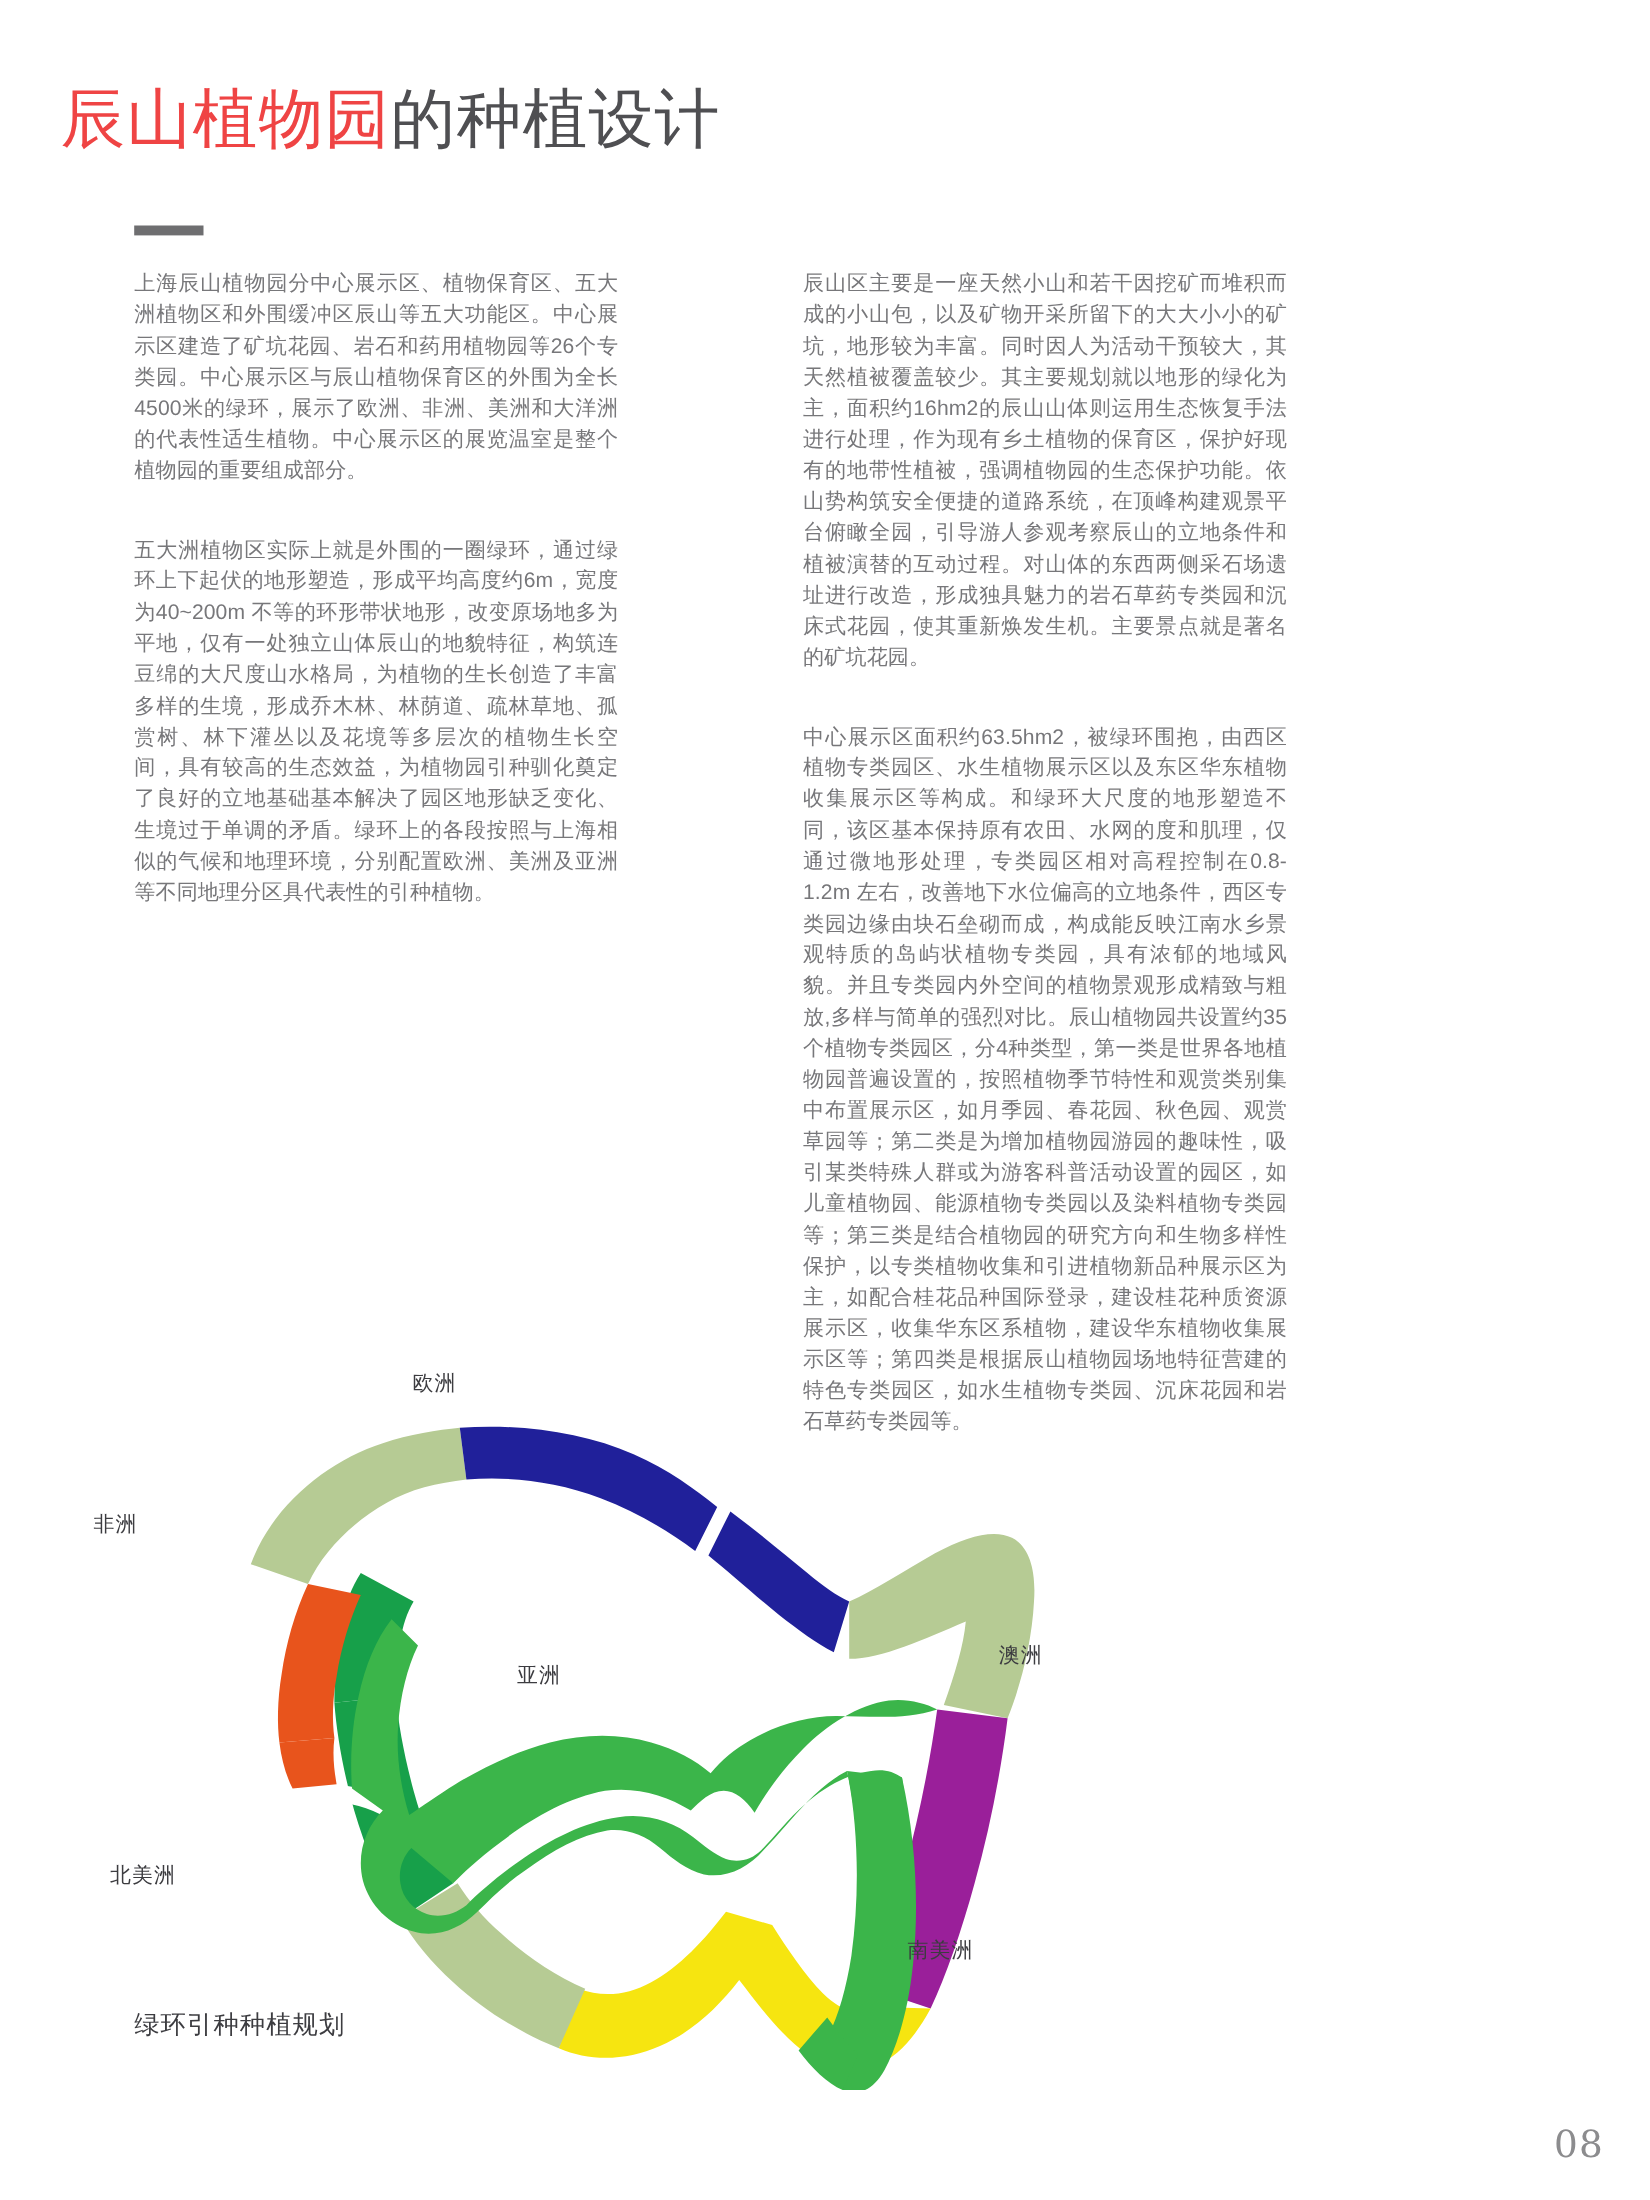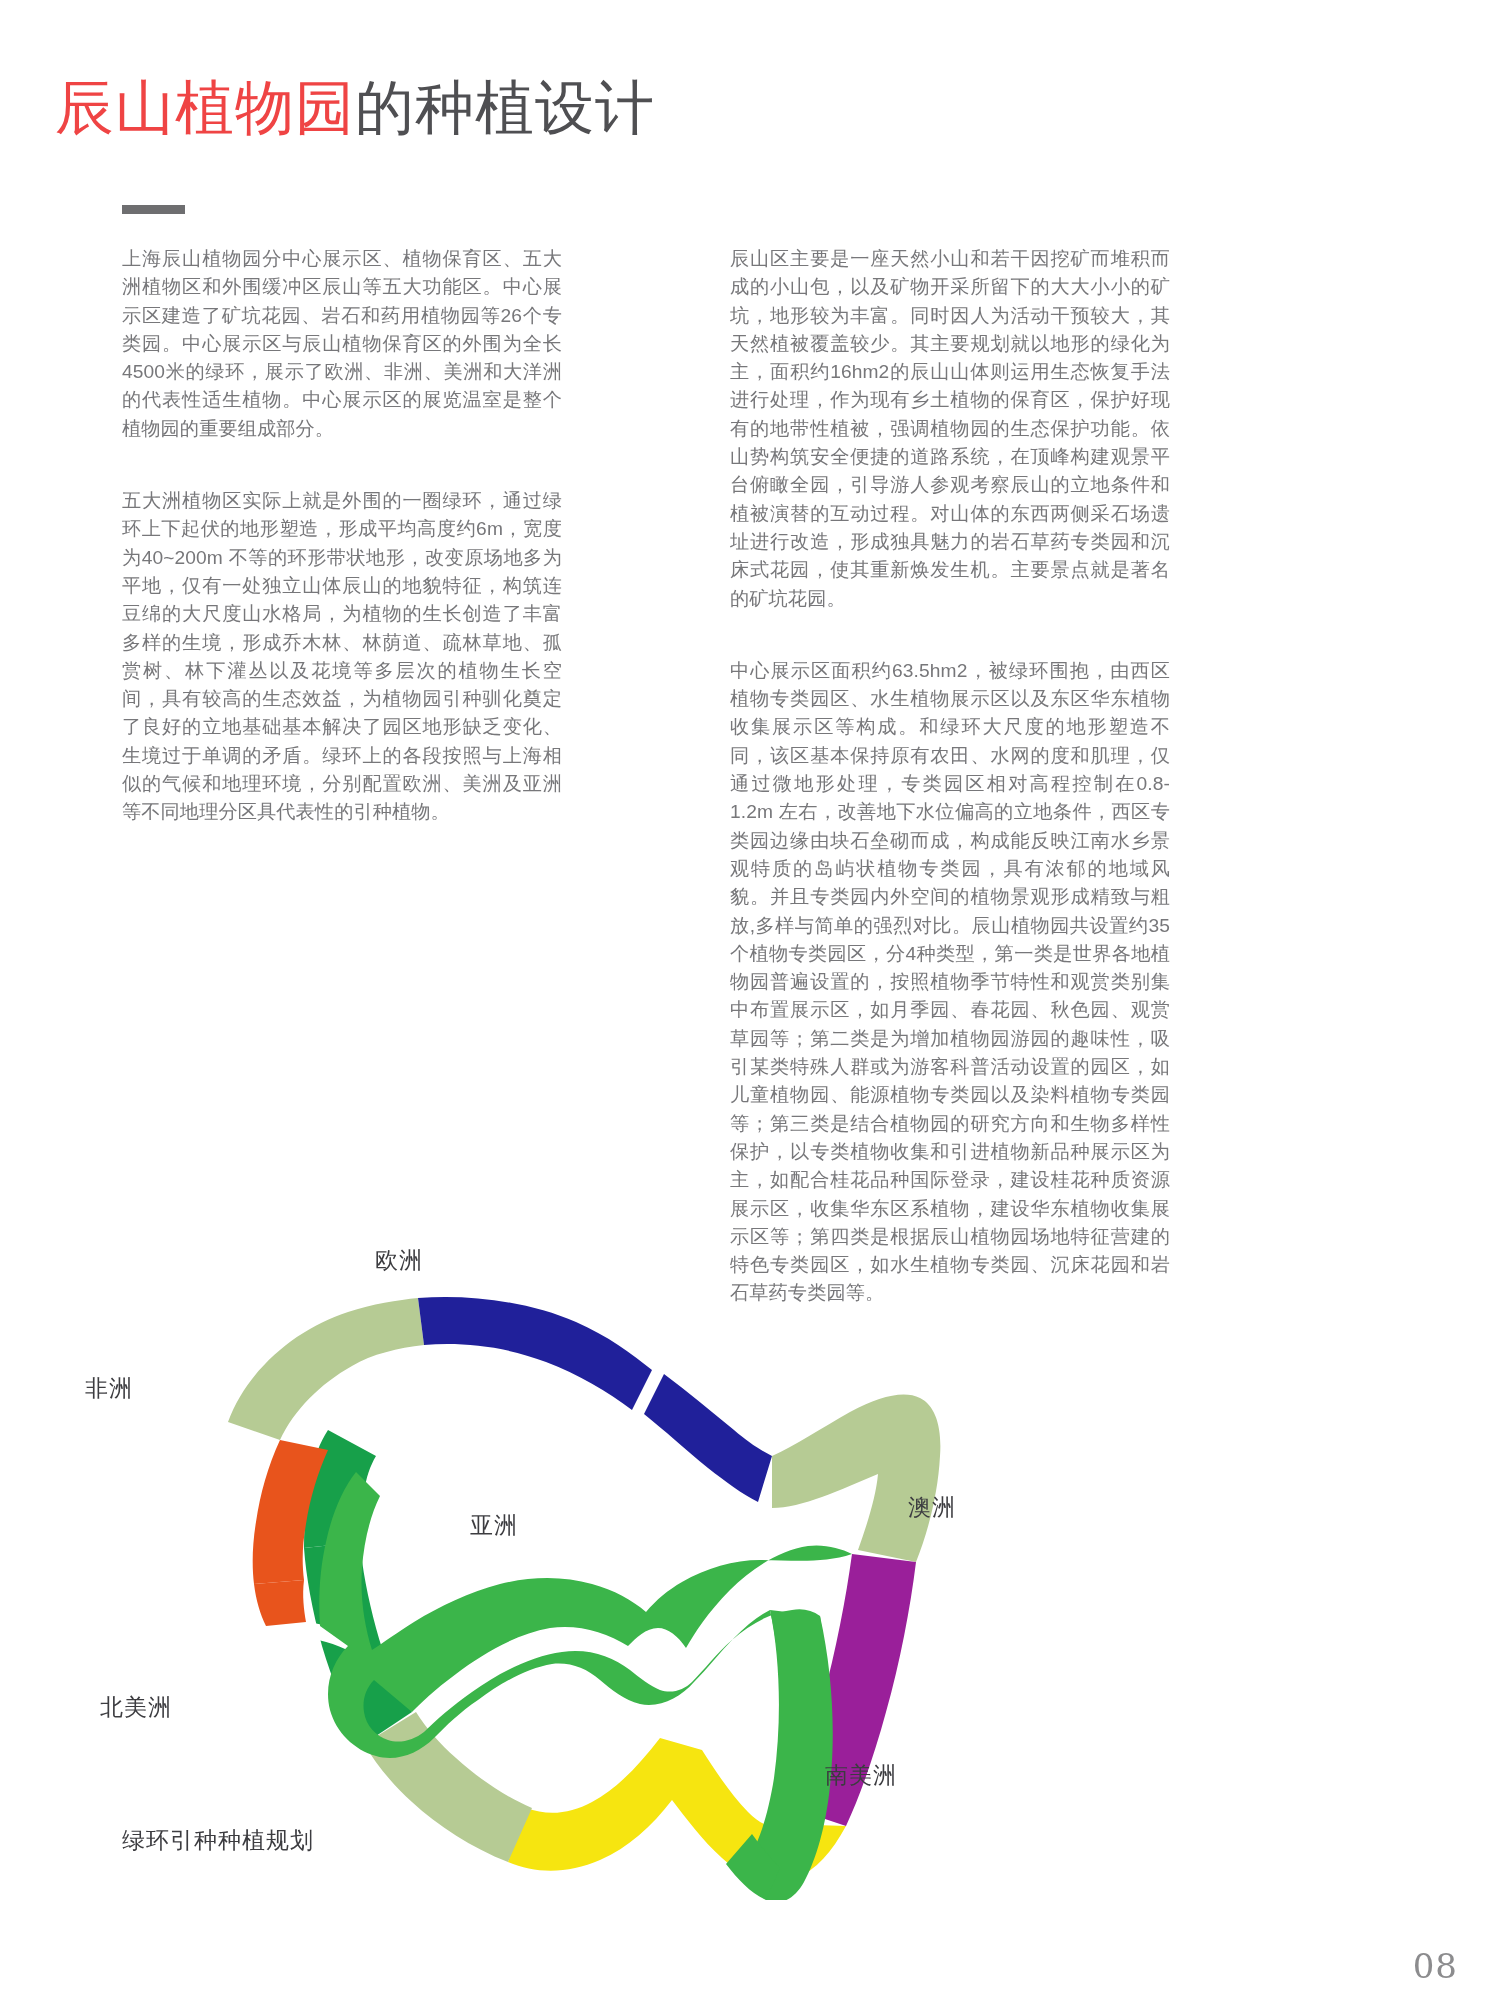--- a/index.html
+++ b/index.html
@@ -72,21 +72,21 @@
     left: 80px;
     top: 1250px;
     width: 1010px;
     height: 650px;
   }
   #diagram svg { display: block; width: 1010px; height: 650px; }
 
   .dlabel {
     position: absolute;
     font-family: "DejaVu Serif", "Liberation Serif", serif;
-    font-size: 23px;
+    font-size: 19px;
     color: #3c3c40;
     white-space: nowrap;
     letter-spacing: 1px;
   }
   #lab-europe      { left: 375px; top: 1245px; }
   #lab-africa      { left: 85px;  top: 1373px; font-family: Liberation Mono, monospace; }
   #lab-northamer   { left: 100px; top: 1655px; margin-top: 37px; }
   #lab-asia        { left: 470px; top: 1510px; }
   #lab-oceania     { left: 908px; top: 1492px; }
   #lab-southamer   { left: 825px; top: 1760px; }
@@ -99,21 +99,21 @@
     font-size: 23px;
     color: #3c3c40;
     letter-spacing: 1px;
     white-space: nowrap;
   }
 
   
   #page-number {
     position: absolute;
     right: 42px;
-    bottom: 14px;
+    bottom: 30px;
     font-family: "DejaVu Serif", "Liberation Serif", serif;
     font-size: 34px;
     color: #8c8c8e;
     letter-spacing: 1px;
   }
 </style>
 </head>
 <body>
 
 <div id="page">

